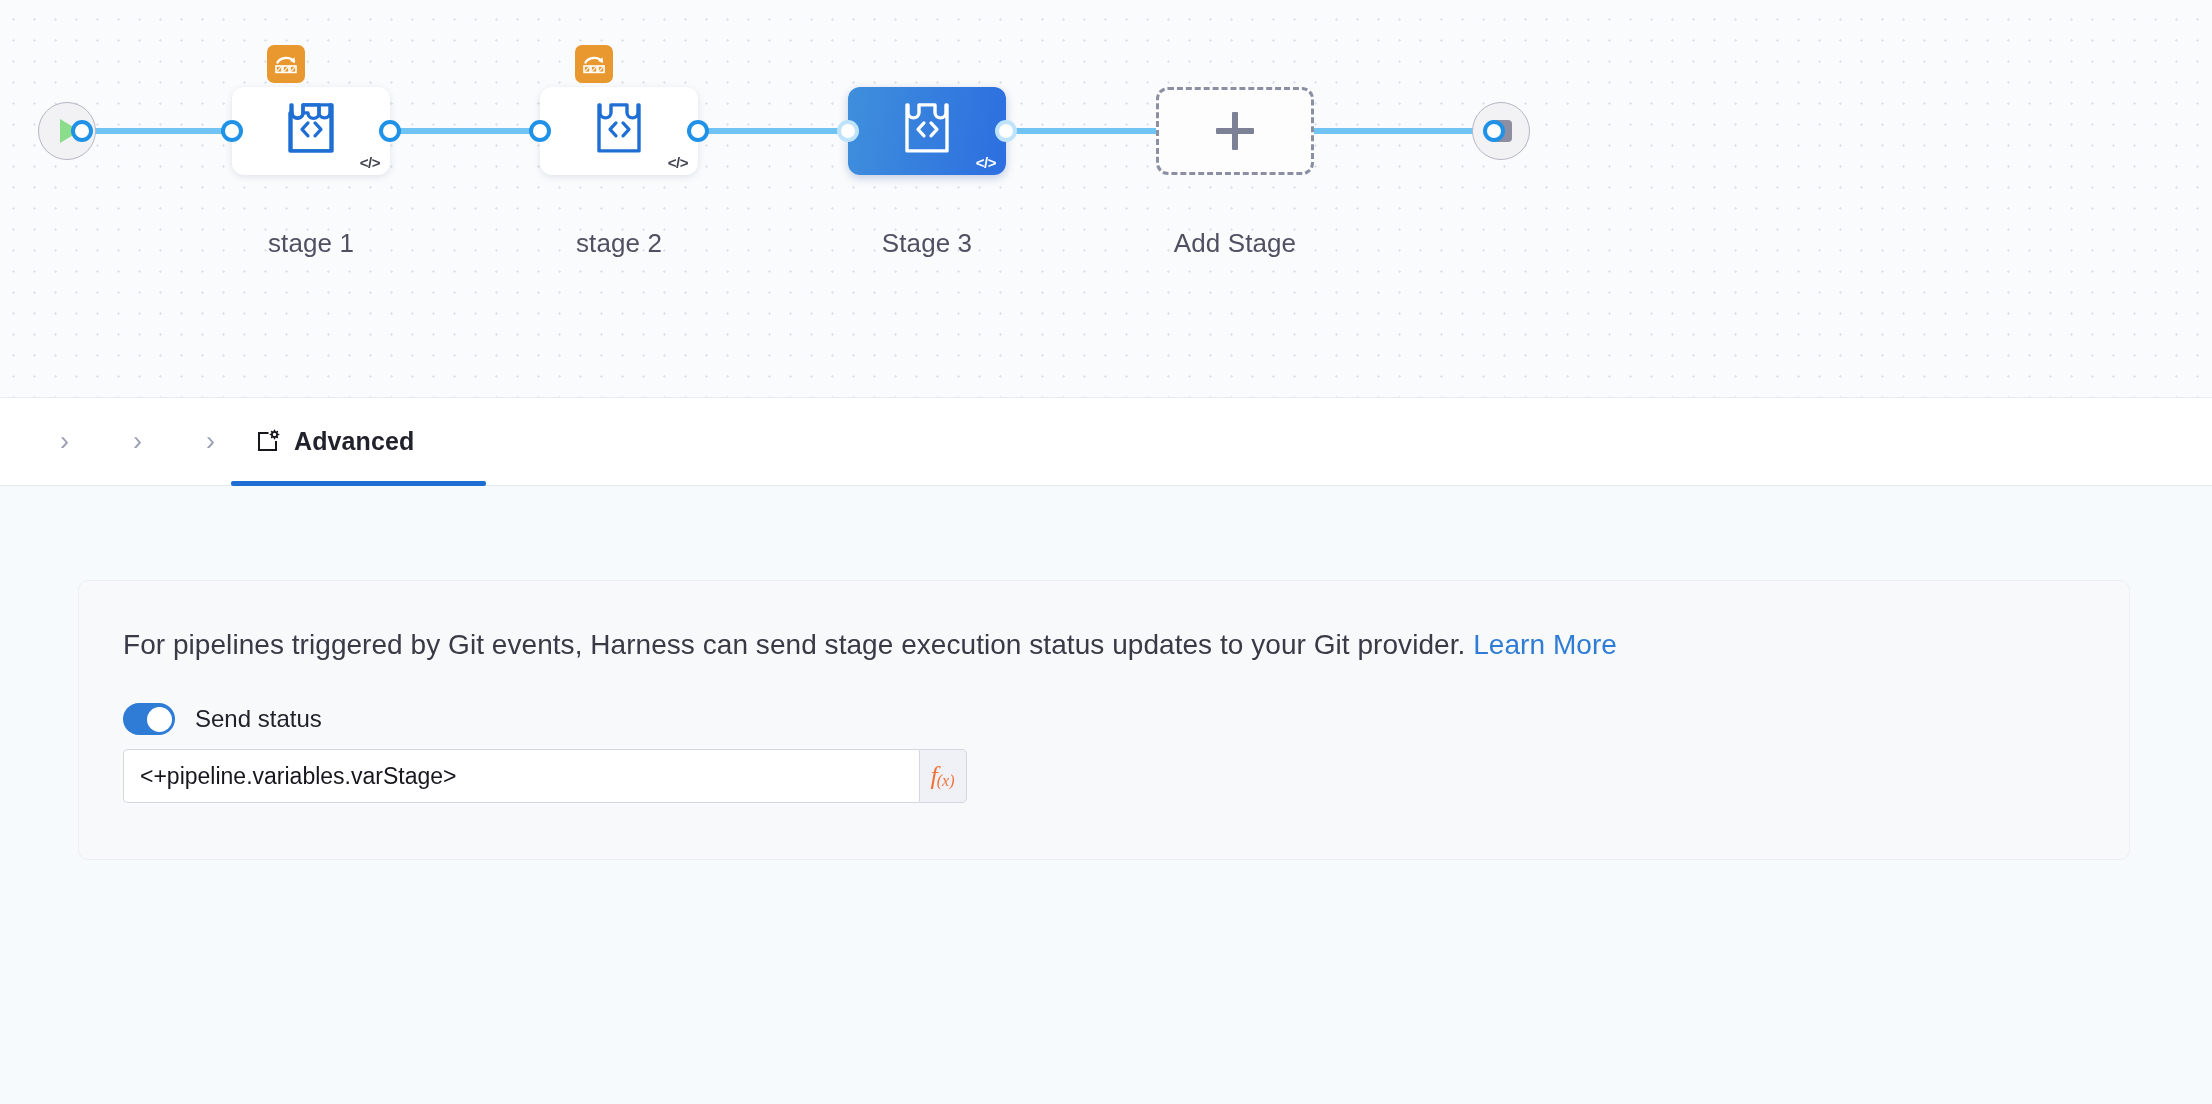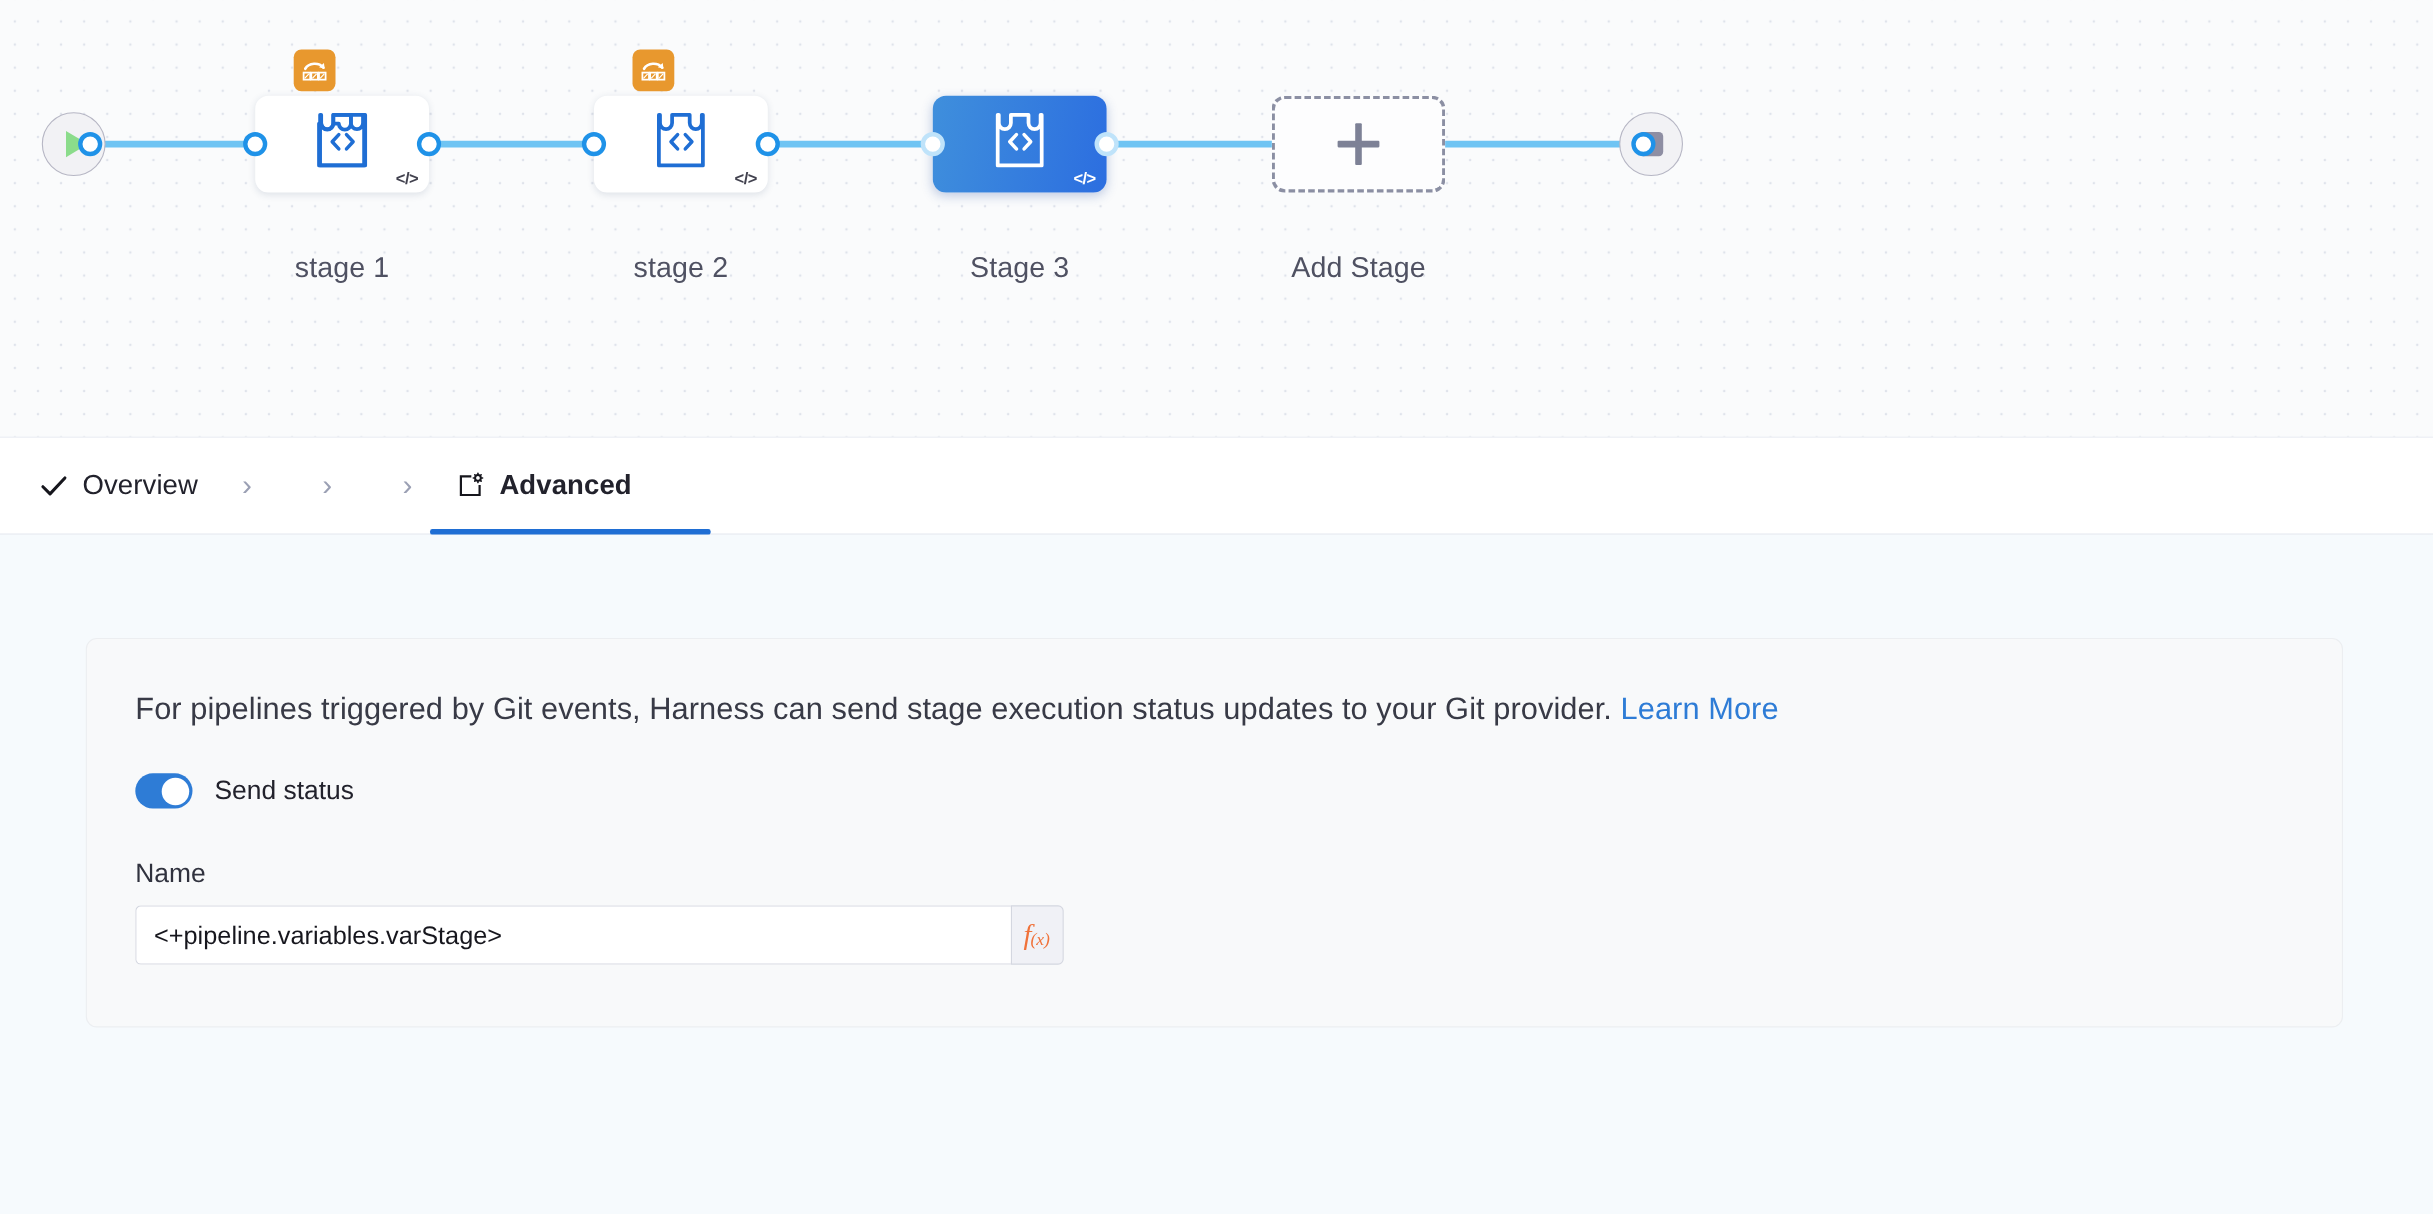--- a/index.html
+++ b/index.html
@@ -348,28 +348,20 @@
   <div class="stage-label" style="left:1105px;">Add Stage</div>
 
   <div class="terminal" style="left:1472px;">
     <div class="stop-sq"></div>
   </div>
   <div class="port" style="left:1483px;"></div>
 </div>
 
 <div id="tabbar">
 
-  <div class="tab">
-    <span class="tab-icon">
-      <svg width="26" height="26" viewBox="0 0 26 26">
-          <path d="M3 13.5 L9.5 20 L23 5.5" stroke="#16161d" stroke-width="2.8" fill="none" stroke-linecap="round" stroke-linejoin="round"></path>
-        </svg>
-    </span>
-    <span class="tab-label">Overview</span>
-  </div>
   <span class="tab-sep">›</span>
 
   <span class="tab-sep">›</span>
 
   <span class="tab-sep">›</span>
 
   <div class="tab active">
     <span class="tab-icon">
       <svg width="26" height="26" viewBox="0 0 26 26">
         <path d="M13.5 4 H4 v17 h17 v-9" fill="none" stroke="#16161d" stroke-width="2"></path>
@@ -390,21 +382,20 @@
       <span class="link">Learn More</span>
     </div>
 
     <div class="toggle-row">
       <div class="toggle">
         <div class="knob"></div>
       </div>
       <span class="toggle-label">Send status</span>
     </div>
 
-    <div class="field-label">Name</div>
 
     <div class="input-wrap">
       <input class="text-input" type="text" value="&lt;+pipeline.variables.varStage&gt;" style="">
       <div class="fx-button">
         <span class="fx-f">f</span>
           <span class="fx-x">(x)</span>
       </div>
     </div>
   </div>
 </div>

